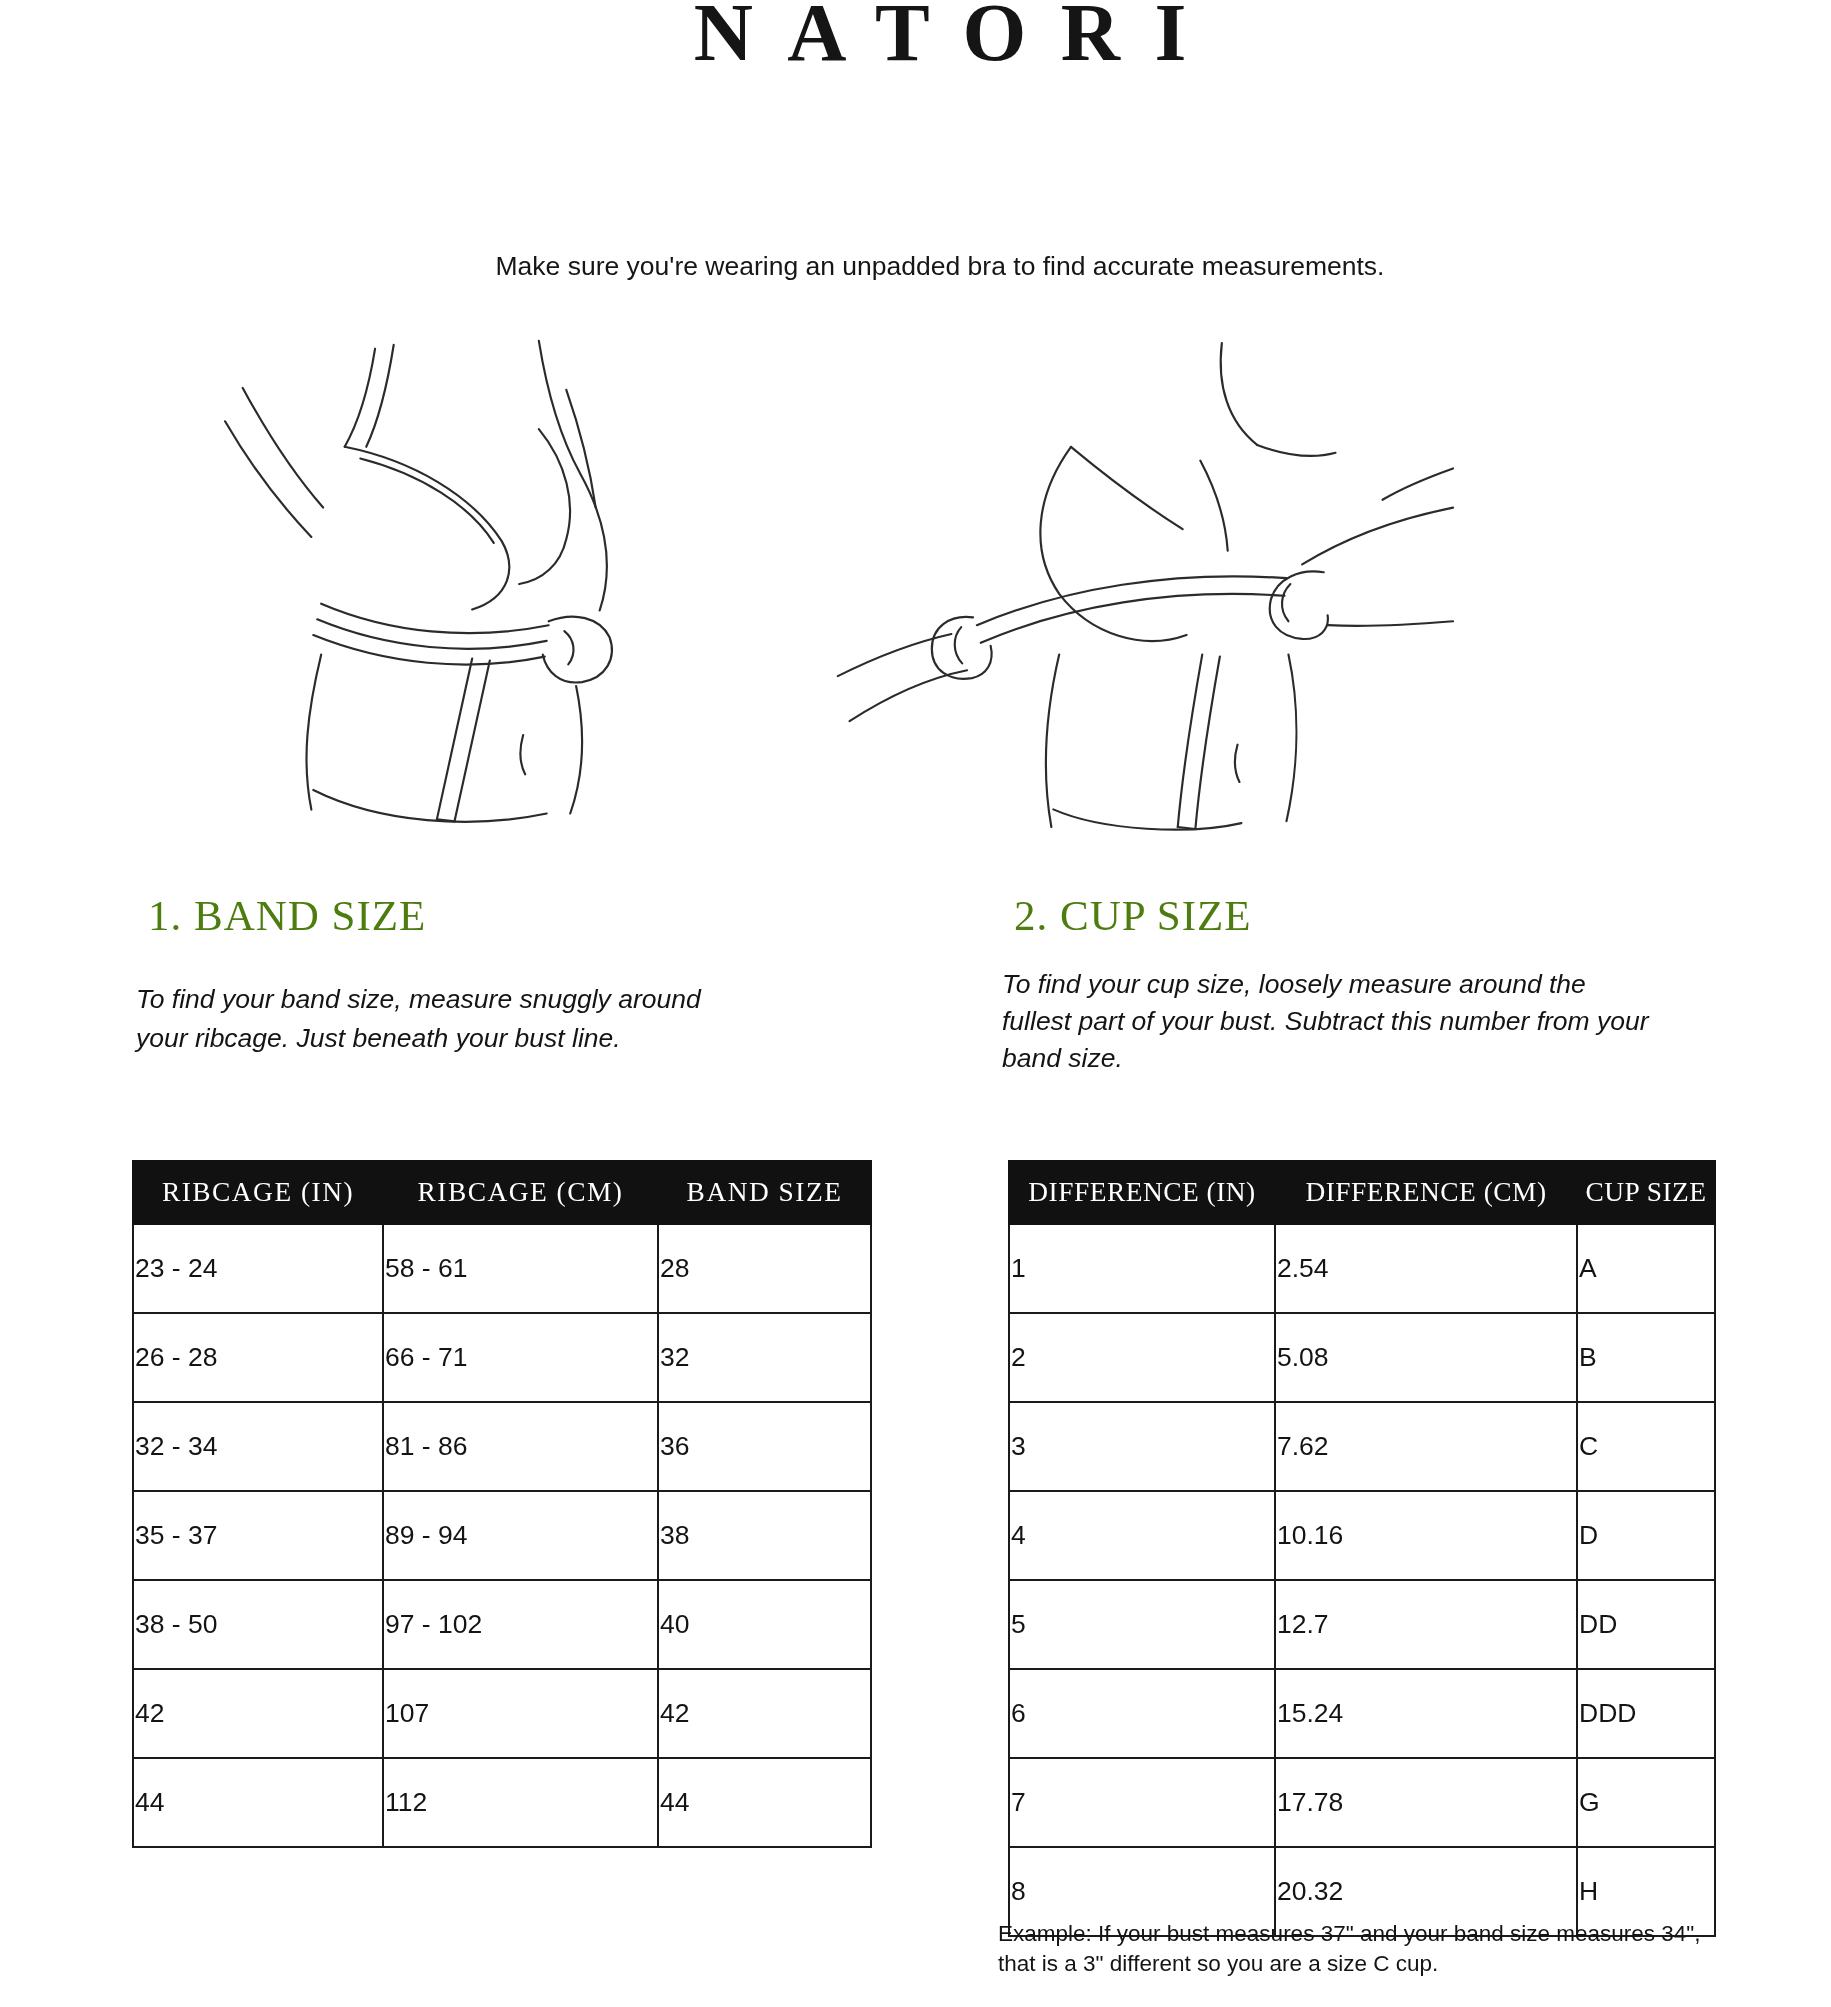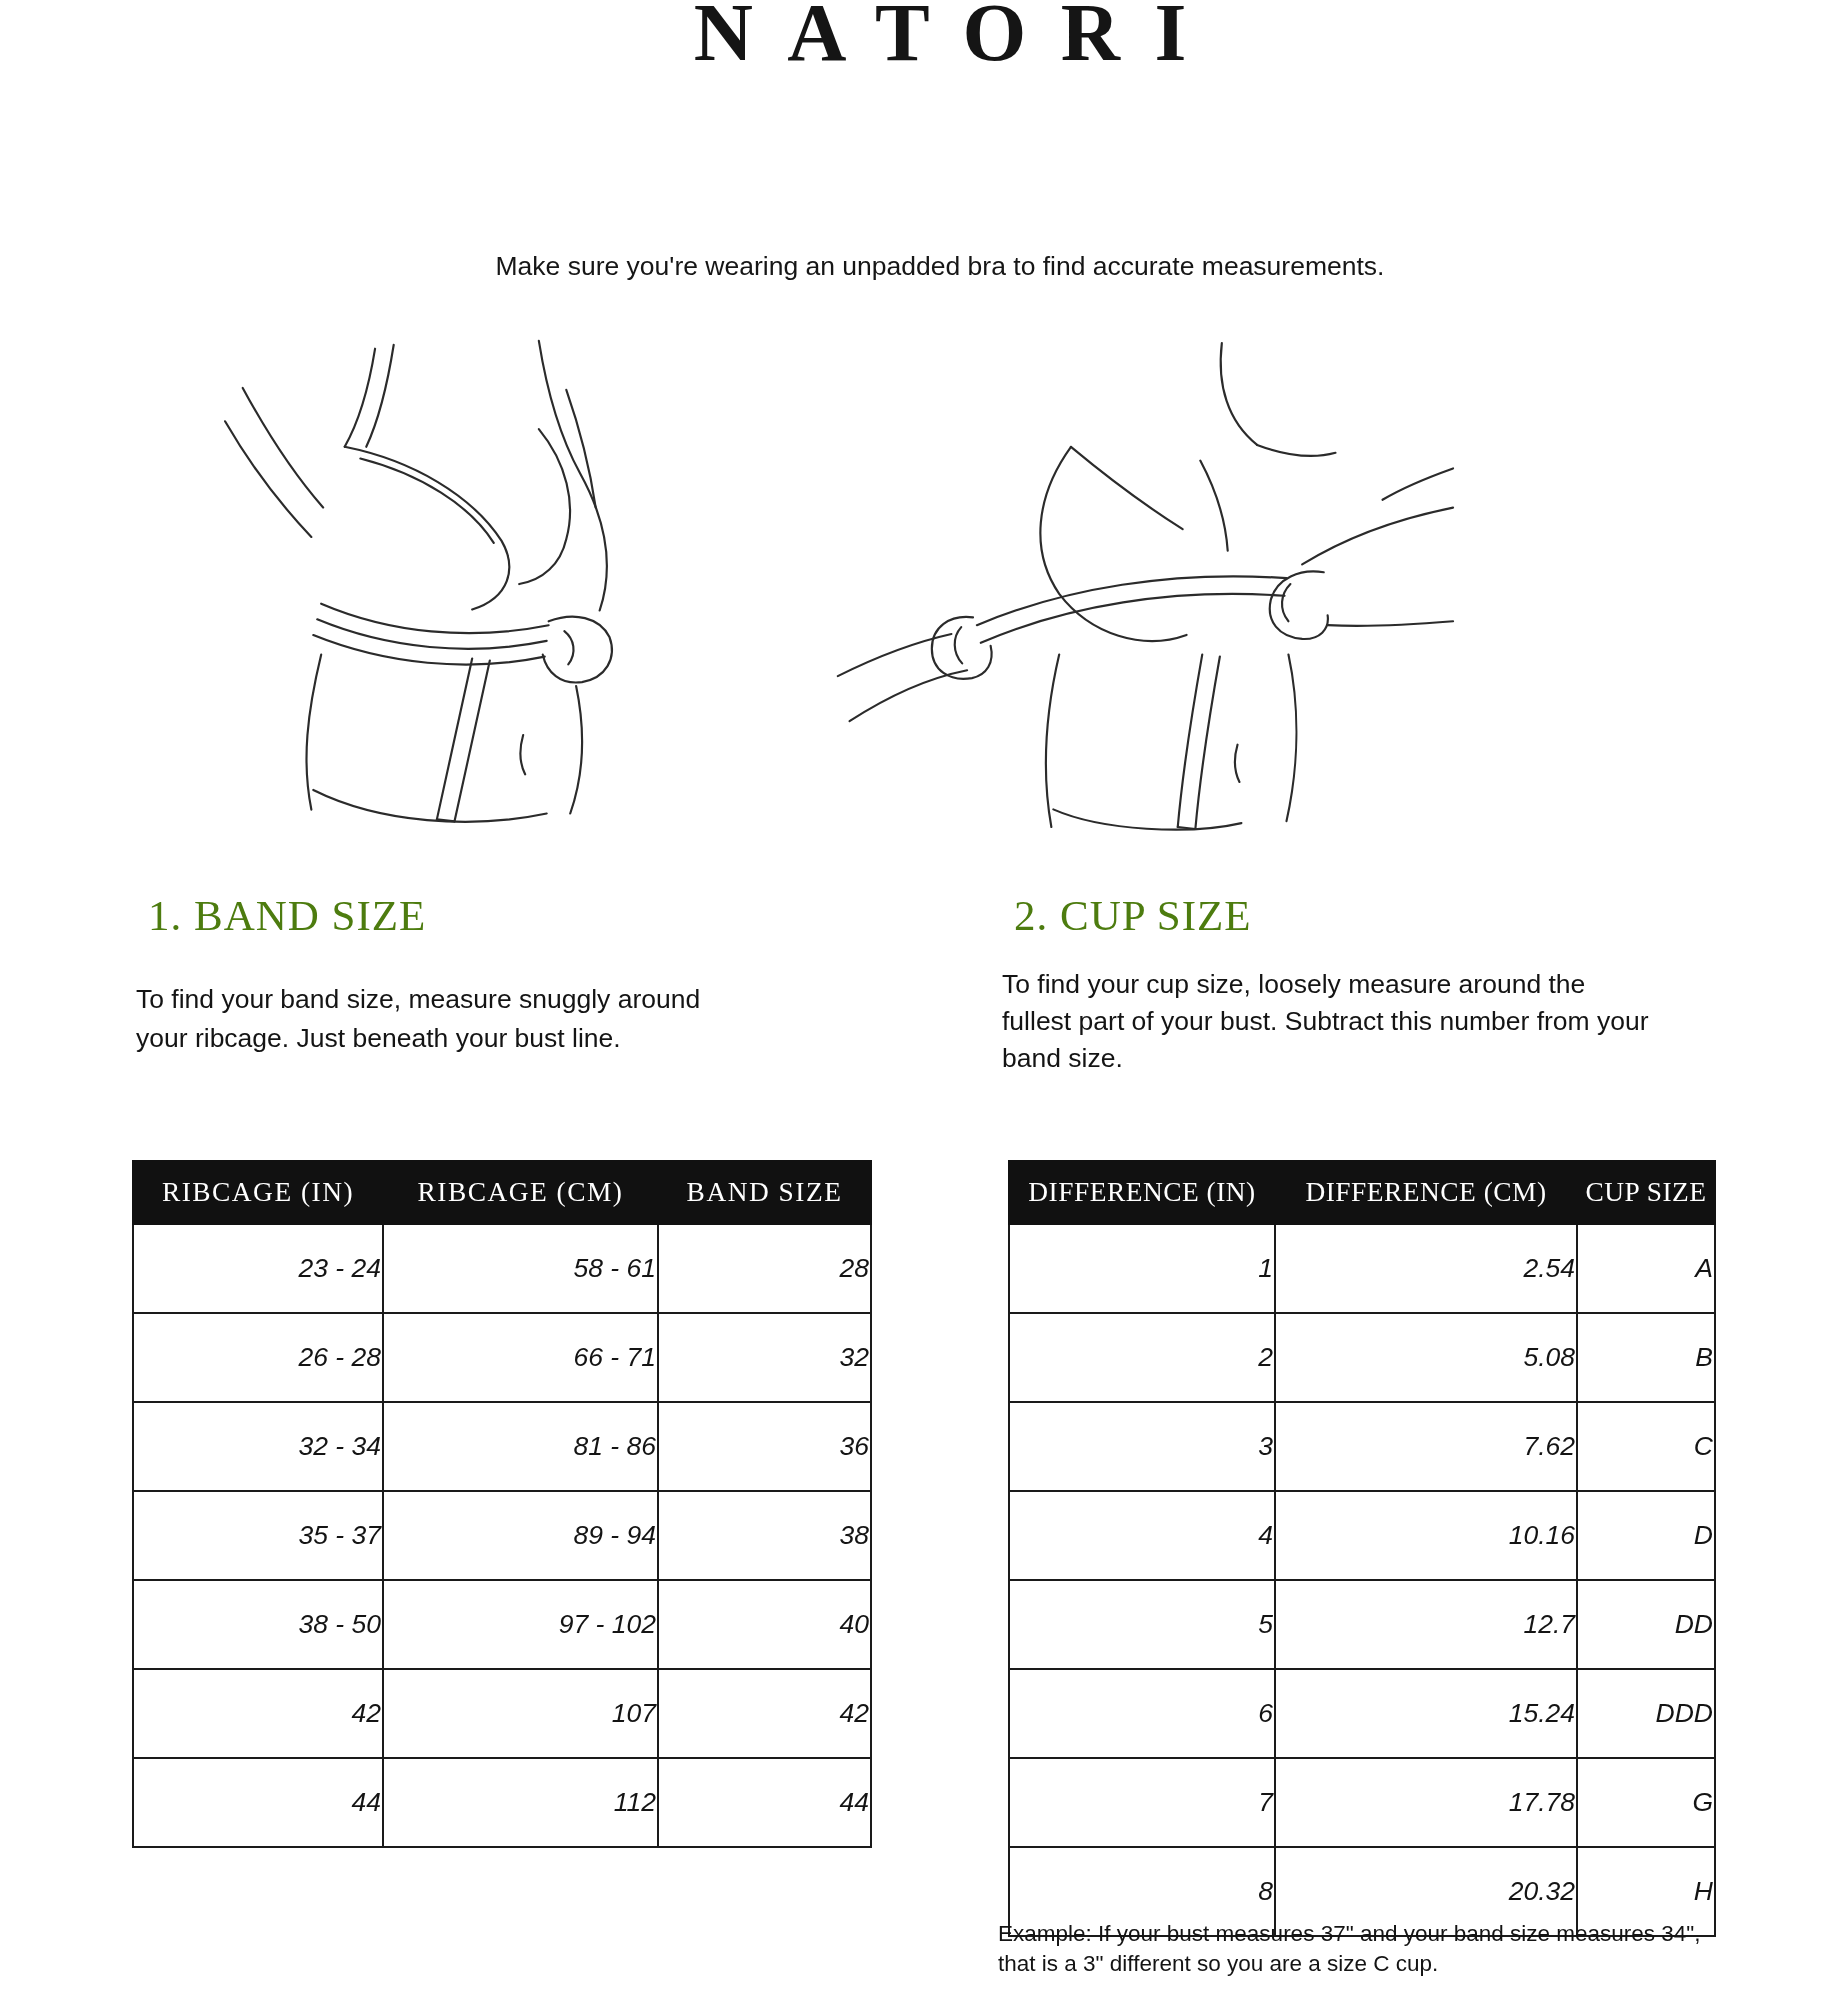--- a/index.html
+++ b/index.html
@@ -57,20 +57,21 @@
     letter-spacing:1px;
     color:#4d7c0f;
     white-space:nowrap;
   }
   .sec-band{left:136px;top:879px;}
   .sec-cup{left:1002px;top:879px;font-family:Liberation Serif, serif;}
   .desc{
     position:absolute;margin:0;
     font-size:26.5px;
     color:#141414;
+    font-style:italic;
   }
   .desc-band{left:136px;top:980px;width:578px;line-height:39px;}
   .desc-cup{left:1002px;top:966px;width:647px;line-height:37px;}
   table.tbl{
     position:absolute;
     border-collapse:collapse;
     table-layout:fixed;
     border:2.9px solid var(--line);
   }
   .tbl-band{left:132px;top:1160px;}
@@ -85,26 +86,25 @@
     height:59px;
     border:2px solid var(--header-bg);
     text-align:center;
     white-space:nowrap;
     overflow:hidden;
   }
   .tbl-cup th{letter-spacing:0.5px;}
   .tbl td{
     height:85px;
     border:2px solid var(--line);
-    text-align:right;
+    text-align:left;
     vertical-align:middle;
     font-size:26.5px;
     color:#141414;
     background:#fff;
-    font-style:italic;
   }
   .footnote{
     position:absolute;margin:0;
     left:998px;top:1919px;width:735px;
     font-size:22.5px;
     line-height:30px;
     color:#141414;
   }
   svg .stroke{fill:none;stroke:#2b2b2b;stroke-width:2.2;stroke-linecap:round;stroke-linejoin:round;}
 </style>

